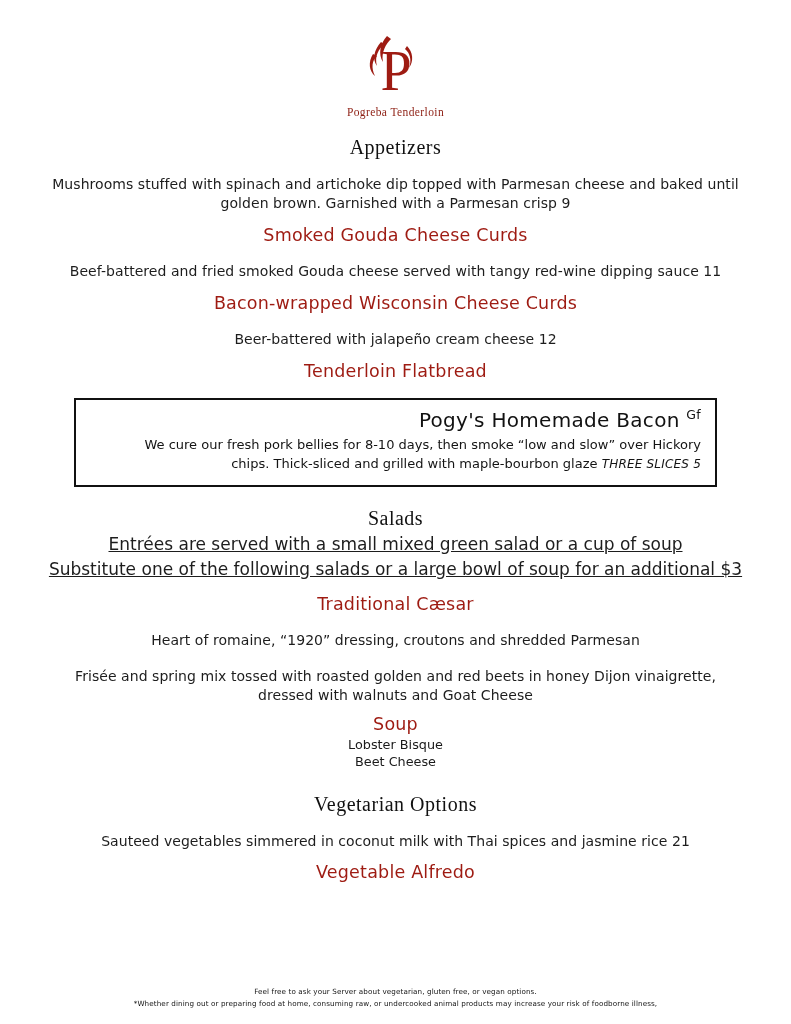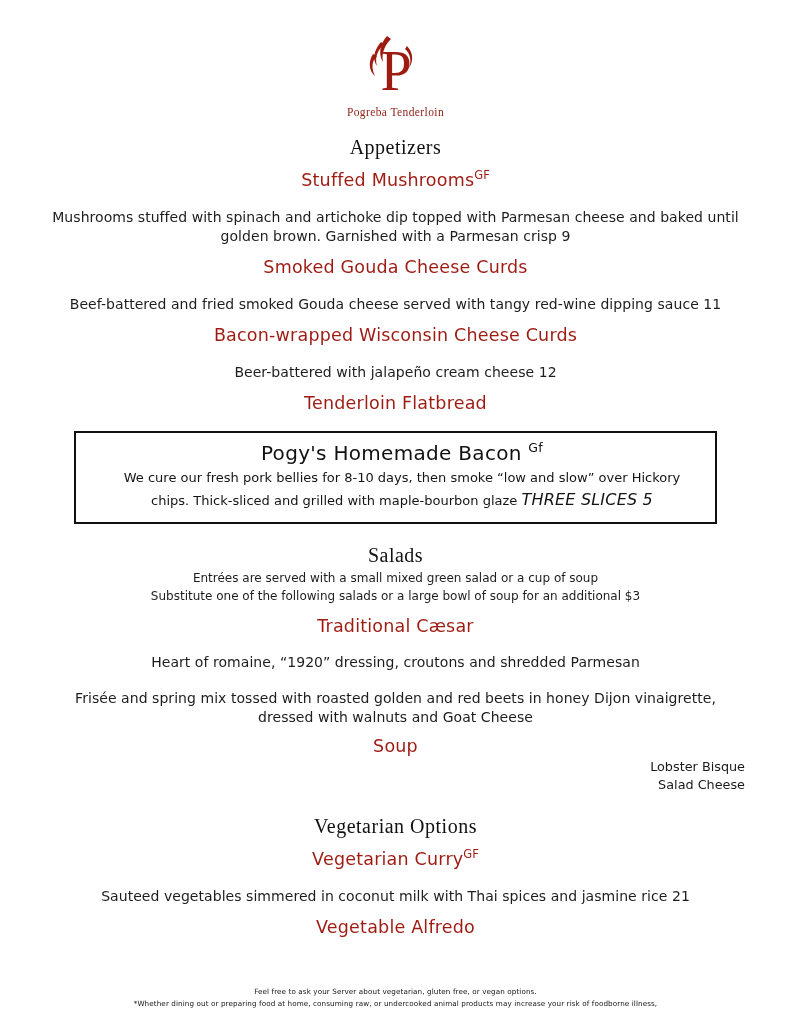--- a/index.html
+++ b/index.html
@@ -80,21 +80,21 @@
     max-width: 700px;
     margin: 16px auto 0 auto;
     letter-spacing: 0.05px;
   }
 
   
   .feature-box {
     border: 2.5px solid #111;
     margin: 16px 28px 0 28px;
     padding: 7px 14px 11px 27px;
-    text-align: center;
+    text-align: right;
   }
   .feature-title {
     font-family: "DejaVu Sans", sans-serif;
     font-size: 20px;
     color: #111;
     letter-spacing: 0.3px;
   }
   .feature-title .gf {
     font-size: 12.5px;
     vertical-align: super;
@@ -102,38 +102,39 @@
   .feature-desc {
     font-family: "DejaVu Sans", sans-serif;
     font-size: 13px;
     line-height: 1.45;
     margin-top: 4px;
     color: #141414;
   }
   .slices {
     font-style: italic;
     font-family: "DejaVu Sans", sans-serif;
-    font-size: 16px;
+    font-size: 12px;
     letter-spacing: 0.2px;
     margin-top: 36px;
   }
 
   
   .note {
     font-family: "DejaVu Sans", sans-serif;
-    font-size: 12px;
+    font-size: 17px;
     text-align: center;
     color: #1d1d1d;
     line-height: 1.5;
+    text-decoration: underline;
   }
 
   .soup-list {
     font-family: "DejaVu Sans", sans-serif;
     font-size: 12.8px;
-    text-align: right;
+    text-align: center;
     line-height: 1.35;
     color: #1a1a1a;
   }
 
   
   .footer {
     position: absolute;
     left: 0;
     right: 0;
     bottom: 14px;
@@ -163,23 +164,20 @@
 
         <text x="55" y="58" text-anchor="middle" font-family="Liberation Serif, serif" font-size="56" fill="#9e1b12">P</text>
       </svg>
     </div>
     <div class="logo-name">Pogreba Tenderloin</div>
   </div>
 
   <div class="section-title">Appetizers</div>
 
   <div class="item">
-    <div class="item-name">
-      <span>Stuffed Mushrooms</span><span class="gf">GF</span>
-    </div>
     <div class="item-desc">Mushrooms stuffed with spinach and artichoke dip topped with Parmesan cheese and baked until golden brown. Garnished with a Parmesan crisp  9</div>
   </div>
 
   <div class="item">
     <div class="item-name">
       <span>Smoked Gouda Cheese Curds</span><span class="gf"></span>
     </div>
     <div class="item-desc">Beef-battered and fried smoked Gouda cheese served with tangy red-wine dipping sauce  11</div>
   </div>
 
@@ -218,29 +216,26 @@
     <div class="item-desc">Heart of romaine, “1920” dressing, croutons and shredded Parmesan</div>
   </div>
 
   <div class="item">
     <div class="item-desc">Frisée and spring mix tossed with roasted golden and red beets in honey Dijon vinaigrette, dressed with walnuts and Goat Cheese</div>
   </div>
 
   <div class="item">
     <div class="item-name">Soup</div>
     <div class="soup-list">Lobster Bisque</div>
-    <div class="soup-list">Salad Cheese</div>
+    <div class="soup-list">Beet Cheese</div>
   </div>
 
   <div class="section-title veg">Vegetarian Options</div>
 
   <div class="item">
-    <div class="item-name">
-      <span>Vegetarian Curry</span><span class="gf">GF</span>
-    </div>
     <div class="item-desc">Sauteed vegetables simmered in coconut milk with Thai spices and jasmine rice  21</div>
   </div>
 
   <div class="item">
     <div class="item-name">
       <span>Vegetable Alfredo</span><span class="gf"></span>
     </div>
   </div>
 
   <div class="footer">

